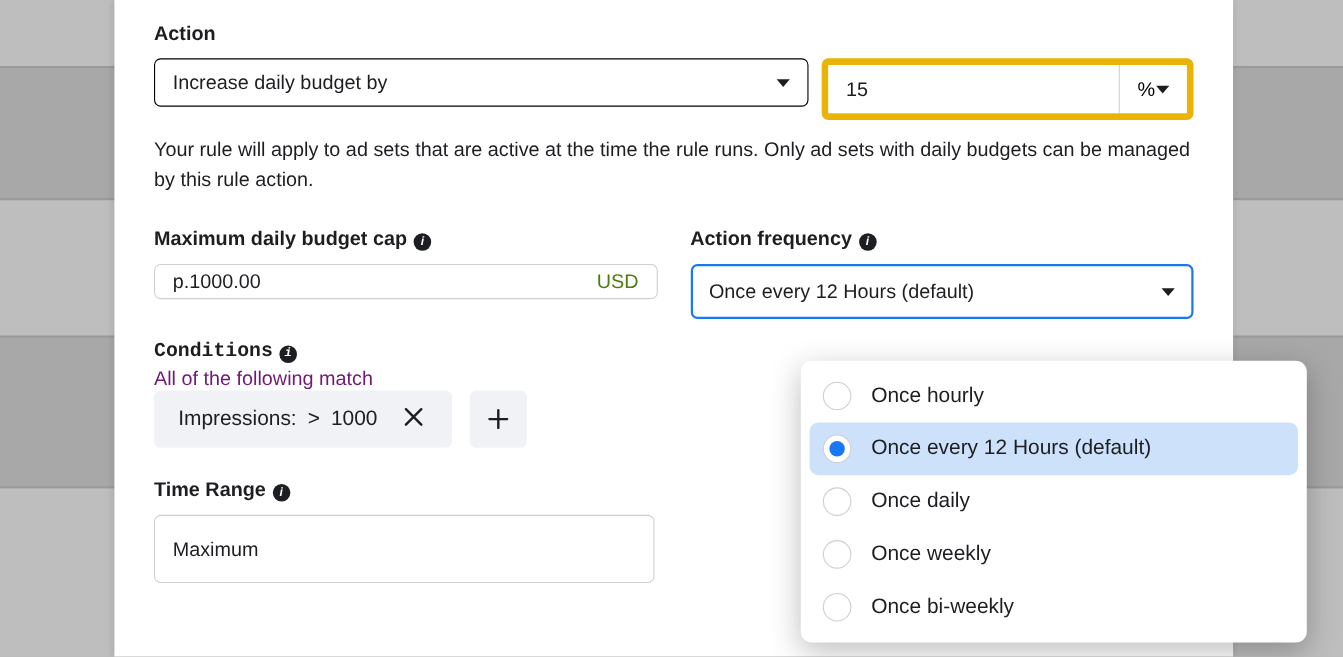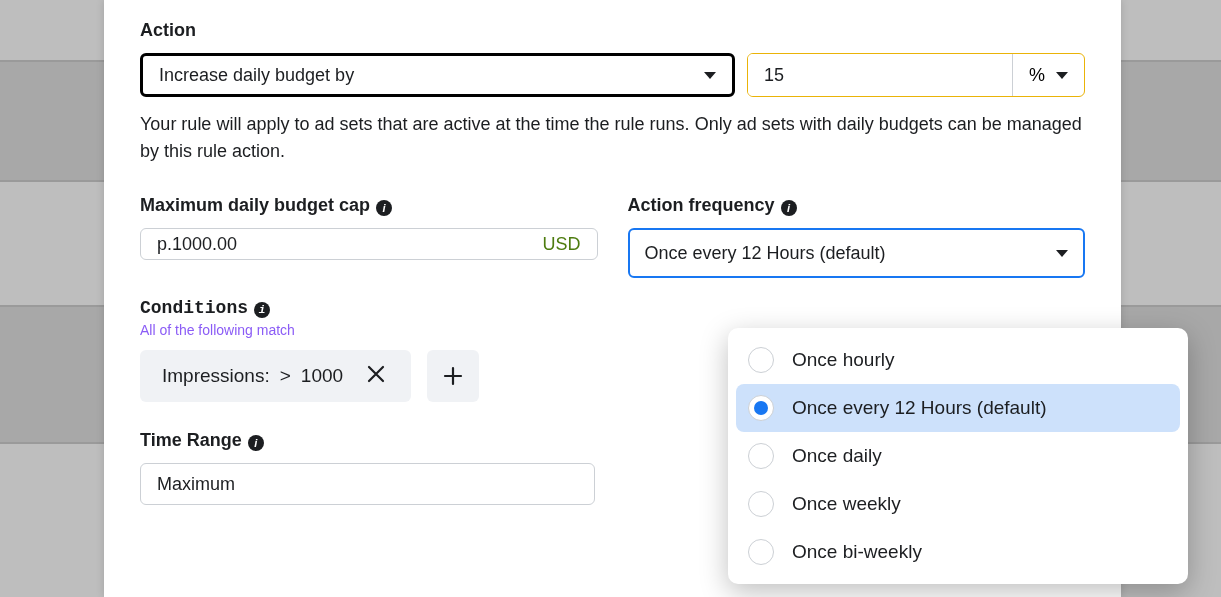--- a/index.html
+++ b/index.html
@@ -59,21 +59,21 @@
       cursor: default;
     }
 
     .action-row {
       display: flex;
       gap: 12px;
       margin-bottom: 14px;
     }
 
     .dropdown {
-      border: 3px solid #000000;
+      border: 1px solid #000000;
       border-radius: 6px;
       display: flex;
       align-items: center;
       justify-content: space-between;
       padding: 0 16px;
       height: 44px;
       font-size: 18px;
       color: #1c1e21;
       background: #fff;
       cursor: pointer;
@@ -86,23 +86,23 @@
 
     .caret {
       width: 0; height: 0;
       border-left: 6px solid transparent;
       border-right: 6px solid transparent;
       border-top: 7px solid #1c1e21;
     }
 
     .combo {
       display: flex;
-      border: 1px solid #eab308;
-      border-radius: 6px;
-      height: 44px;
+      border: 6px solid #eab308;
+      border-radius: 6px;
+      height: 56px;
       overflow: hidden;
       width: 338px;
     }
     .combo .num-input {
       border: none;
       outline: none;
       font-size: 18px;
       padding: 0 16px;
       flex: 1;
       color: #1c1e21;
@@ -144,24 +144,23 @@
     .input-wrap input {
       border: none;
       outline: none;
       font-size: 18px;
       flex: 1;
       color: #1c1e21;
     }
     .input-wrap .currency { color: #4d7c0f; margin-left: 8px; }
 
     .sub-label {
-      font-size: 14px;
-      color: #8b5cf6;
+      font-size: 18px;
+      color: #701a75;
       margin-top: 4px;
-      margin-bottom: 12px;
     }
 
     .chip-row { display: flex; gap: 16px; align-items: center; }
     .chip {
       background: #f0f2f5;
       border-radius: 6px;
       height: 52px;
       display: flex;
       align-items: center;
       padding: 0 22px;
@@ -226,21 +225,21 @@
     .radio.checked::after {
       content: '';
       width: 14px;
       height: 14px;
       background: #1877f2;
       border-radius: 50%;
     }
     .time-range-dd {
       border: 1px solid #ccd0d5;
       border-radius: 6px;
-      height: 42px;
+      height: 62px;
       display: flex;
       align-items: center;
       padding: 0 16px;
       font-size: 18px;
       color: #1c1e21;
       width: 455px;
     }
   </style>
 </head>
 <body>

